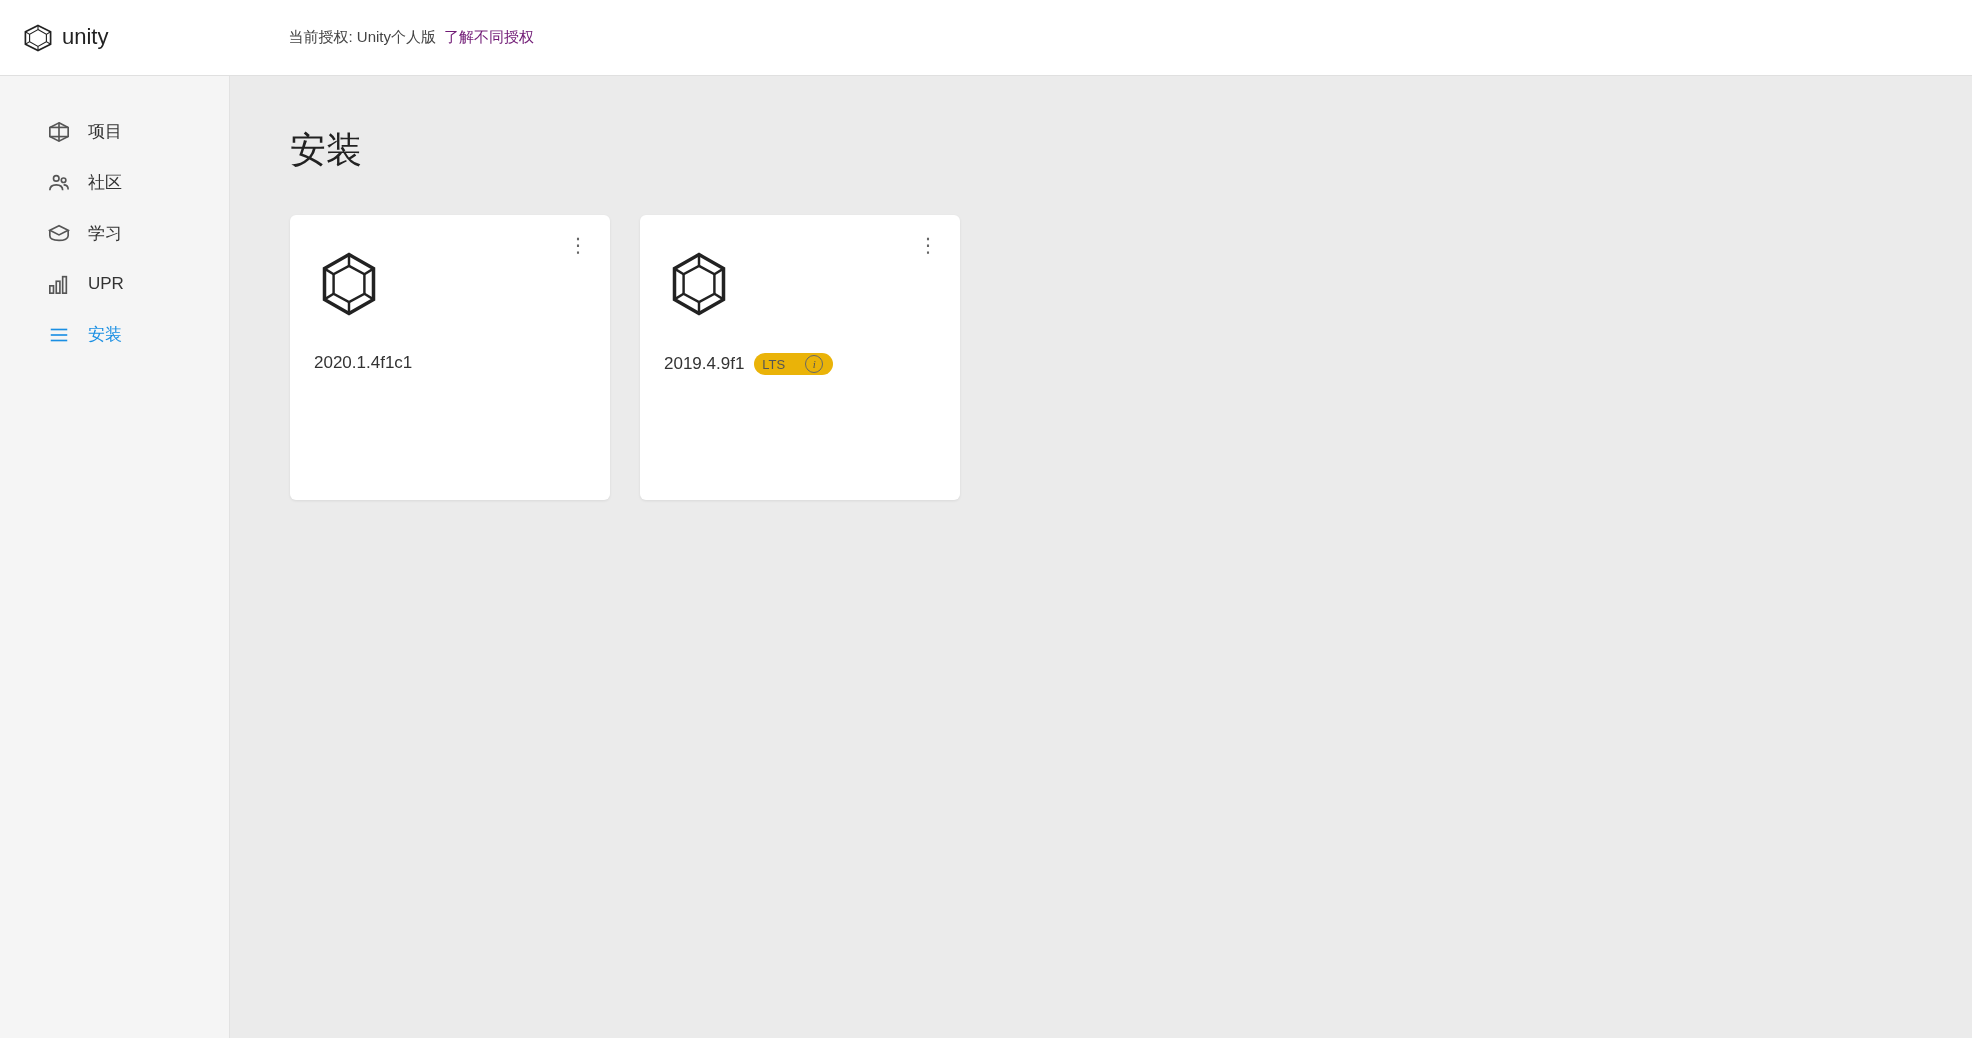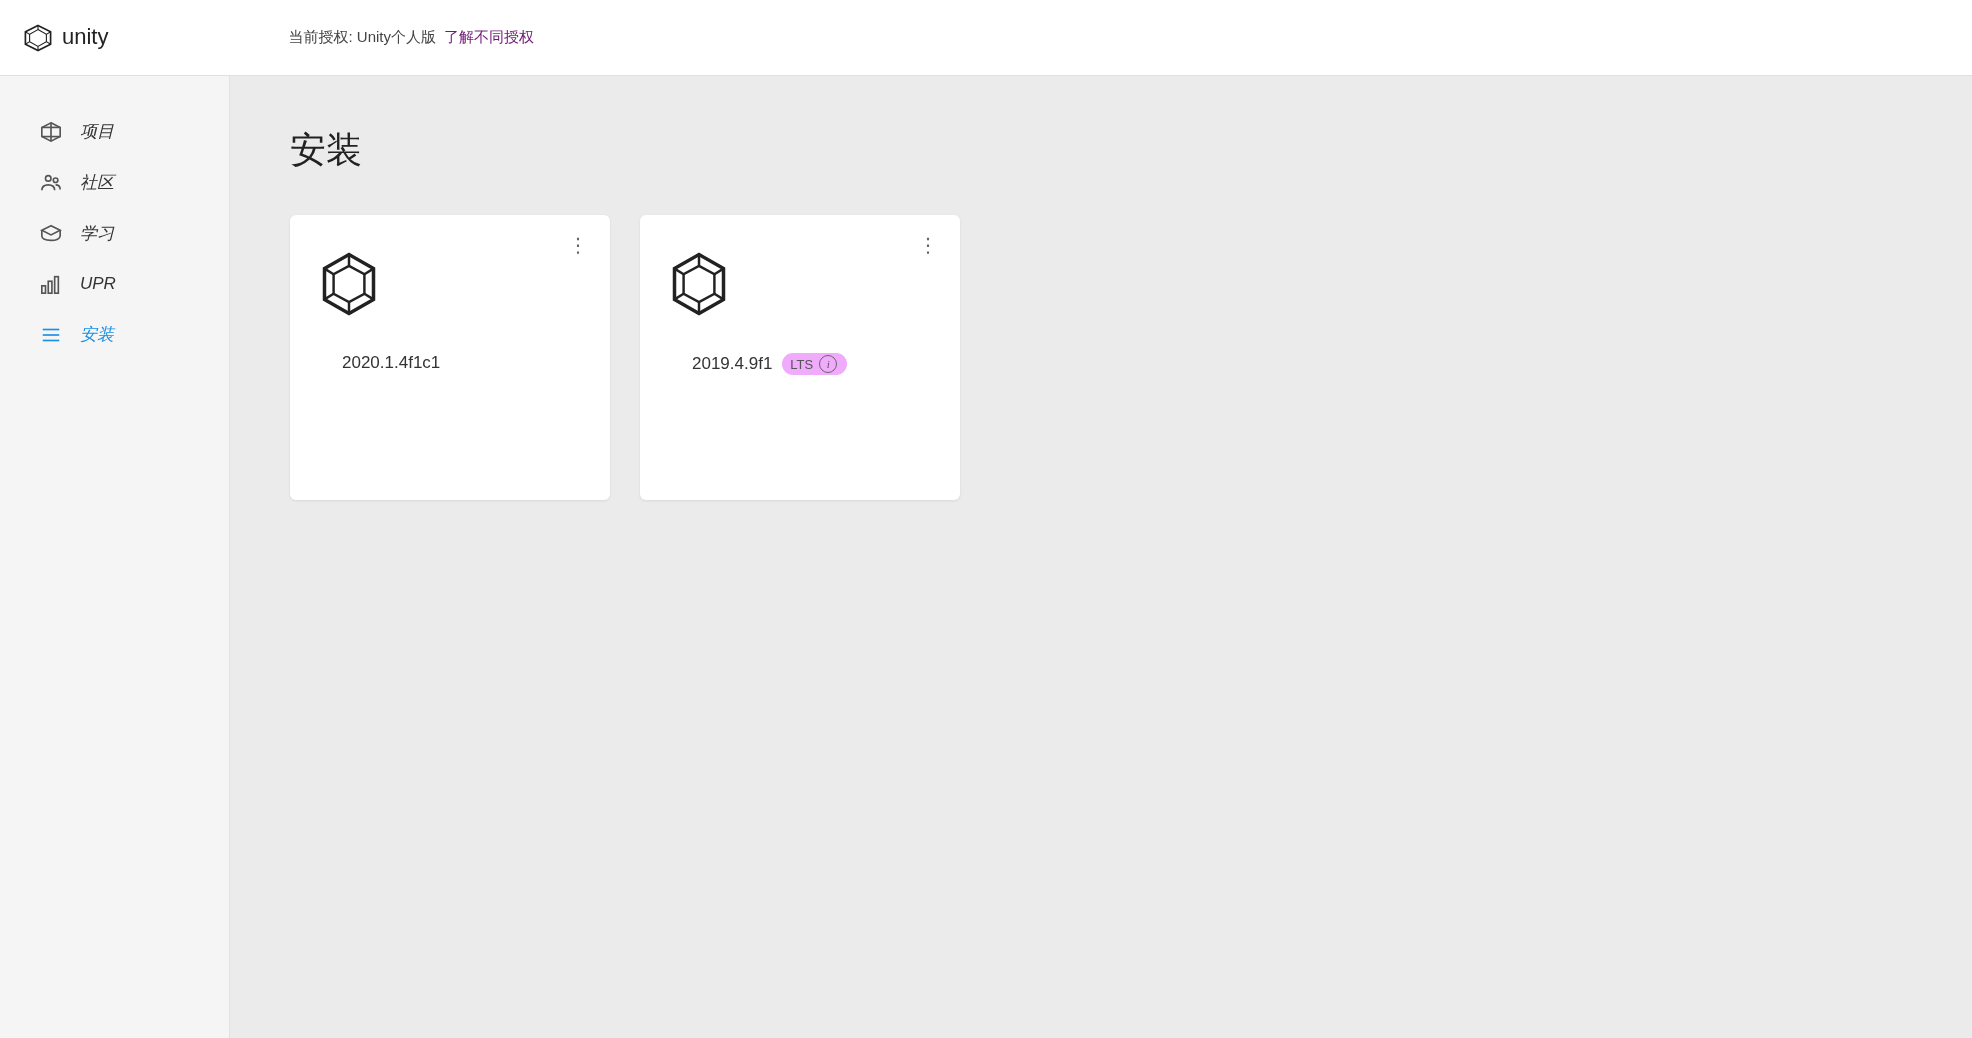--- a/index.html
+++ b/index.html
@@ -53,24 +53,23 @@
       display: flex;
       padding-top: 76px;
       height: 1038px;
     }
 
     
     .sidebar {
       width: 230px;
       background: #f5f5f5;
       border-right: 1px solid #e2e2e2;
-      padding: 30px 8px;
+      padding: 30px 16px;
       flex-shrink: 0;
       height: calc(1038px - 76px);
-      font-style: italic;
     }
     .sidebar-item {
       display: flex;
       align-items: center;
       gap: 18px;
       padding: 14px 32px;
       cursor: pointer;
       color: #333;
       font-size: 17px;
       font-weight: 400;
@@ -134,27 +133,26 @@
     .card-logo {
       margin-top: 10px;
       margin-bottom: 30px;
     }
     .card-version {
       font-size: 17px;
       color: #333;
       display: flex;
       align-items: center;
       gap: 10px;
-      margin-left: 28px;
     }
     .lts-badge {
       display: inline-flex;
       align-items: center;
-      gap: 6px;
-      background: #f0abfc;
+      gap: 20px;
+      background: #eab308;
       border-radius: 20px;
       padding: 2px 10px 2px 8px;
       font-size: 13px;
       color: #555;
       font-weight: 500;
     }
     .lts-info-icon {
       width: 18px;
       height: 18px;
       border-radius: 50%;

